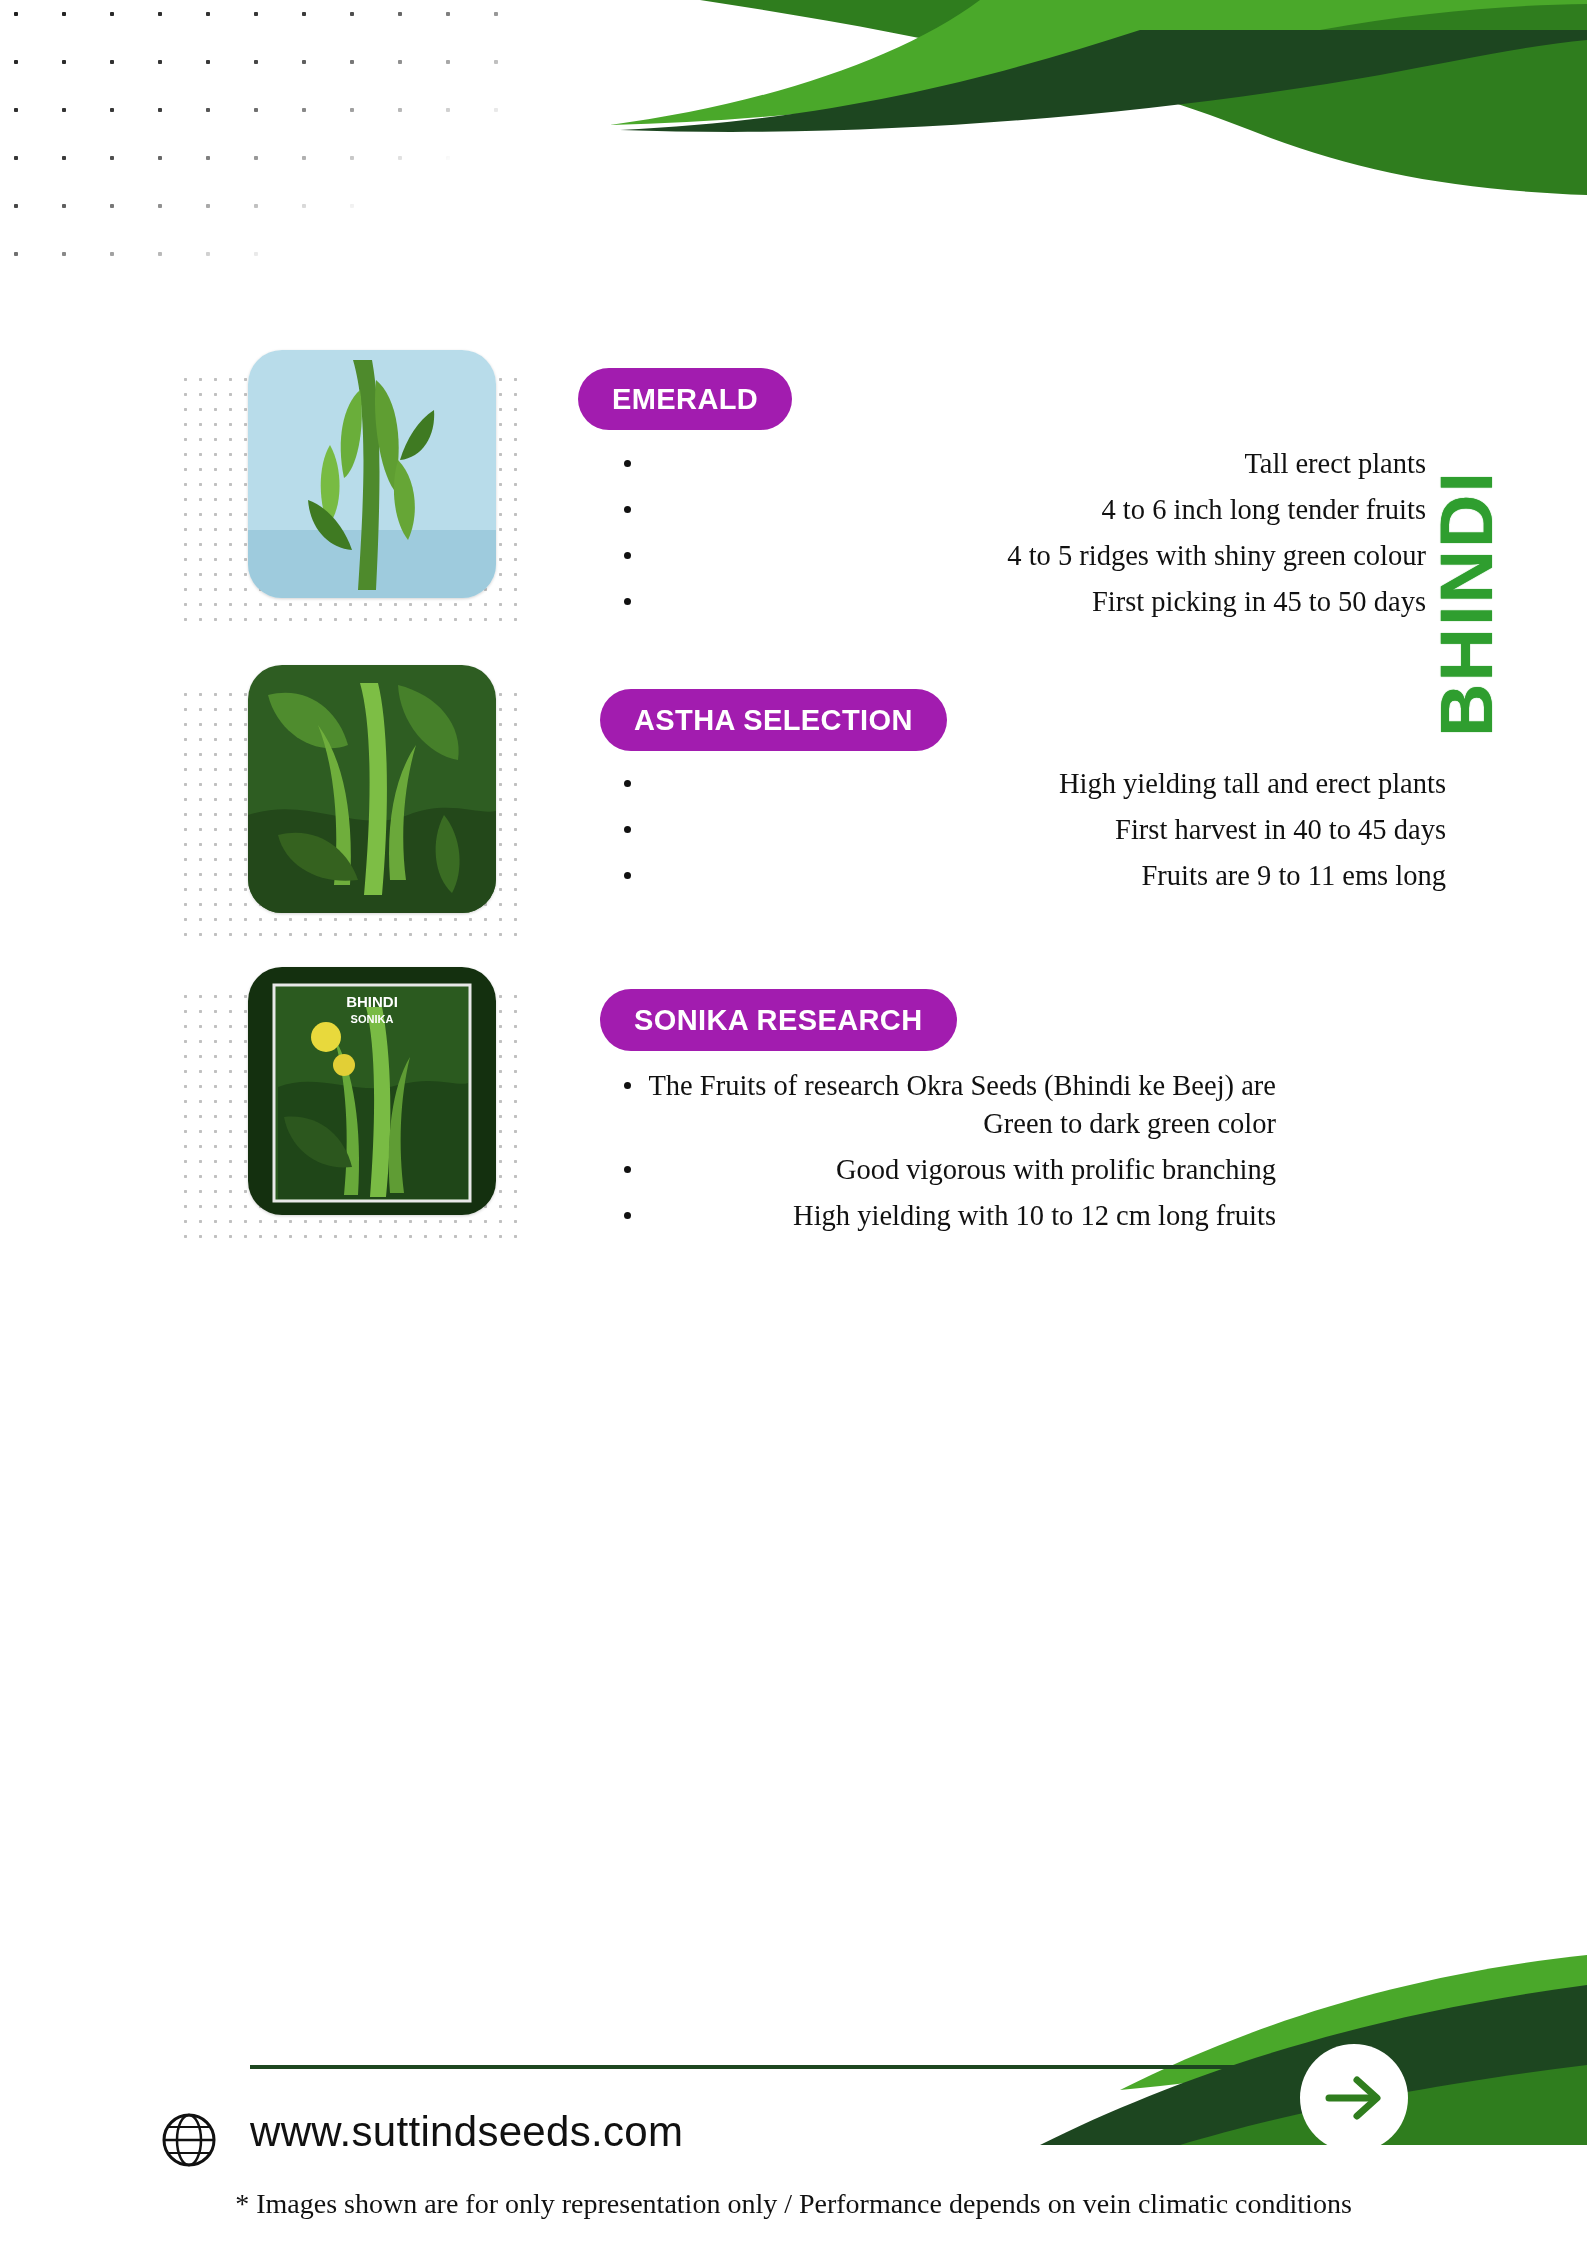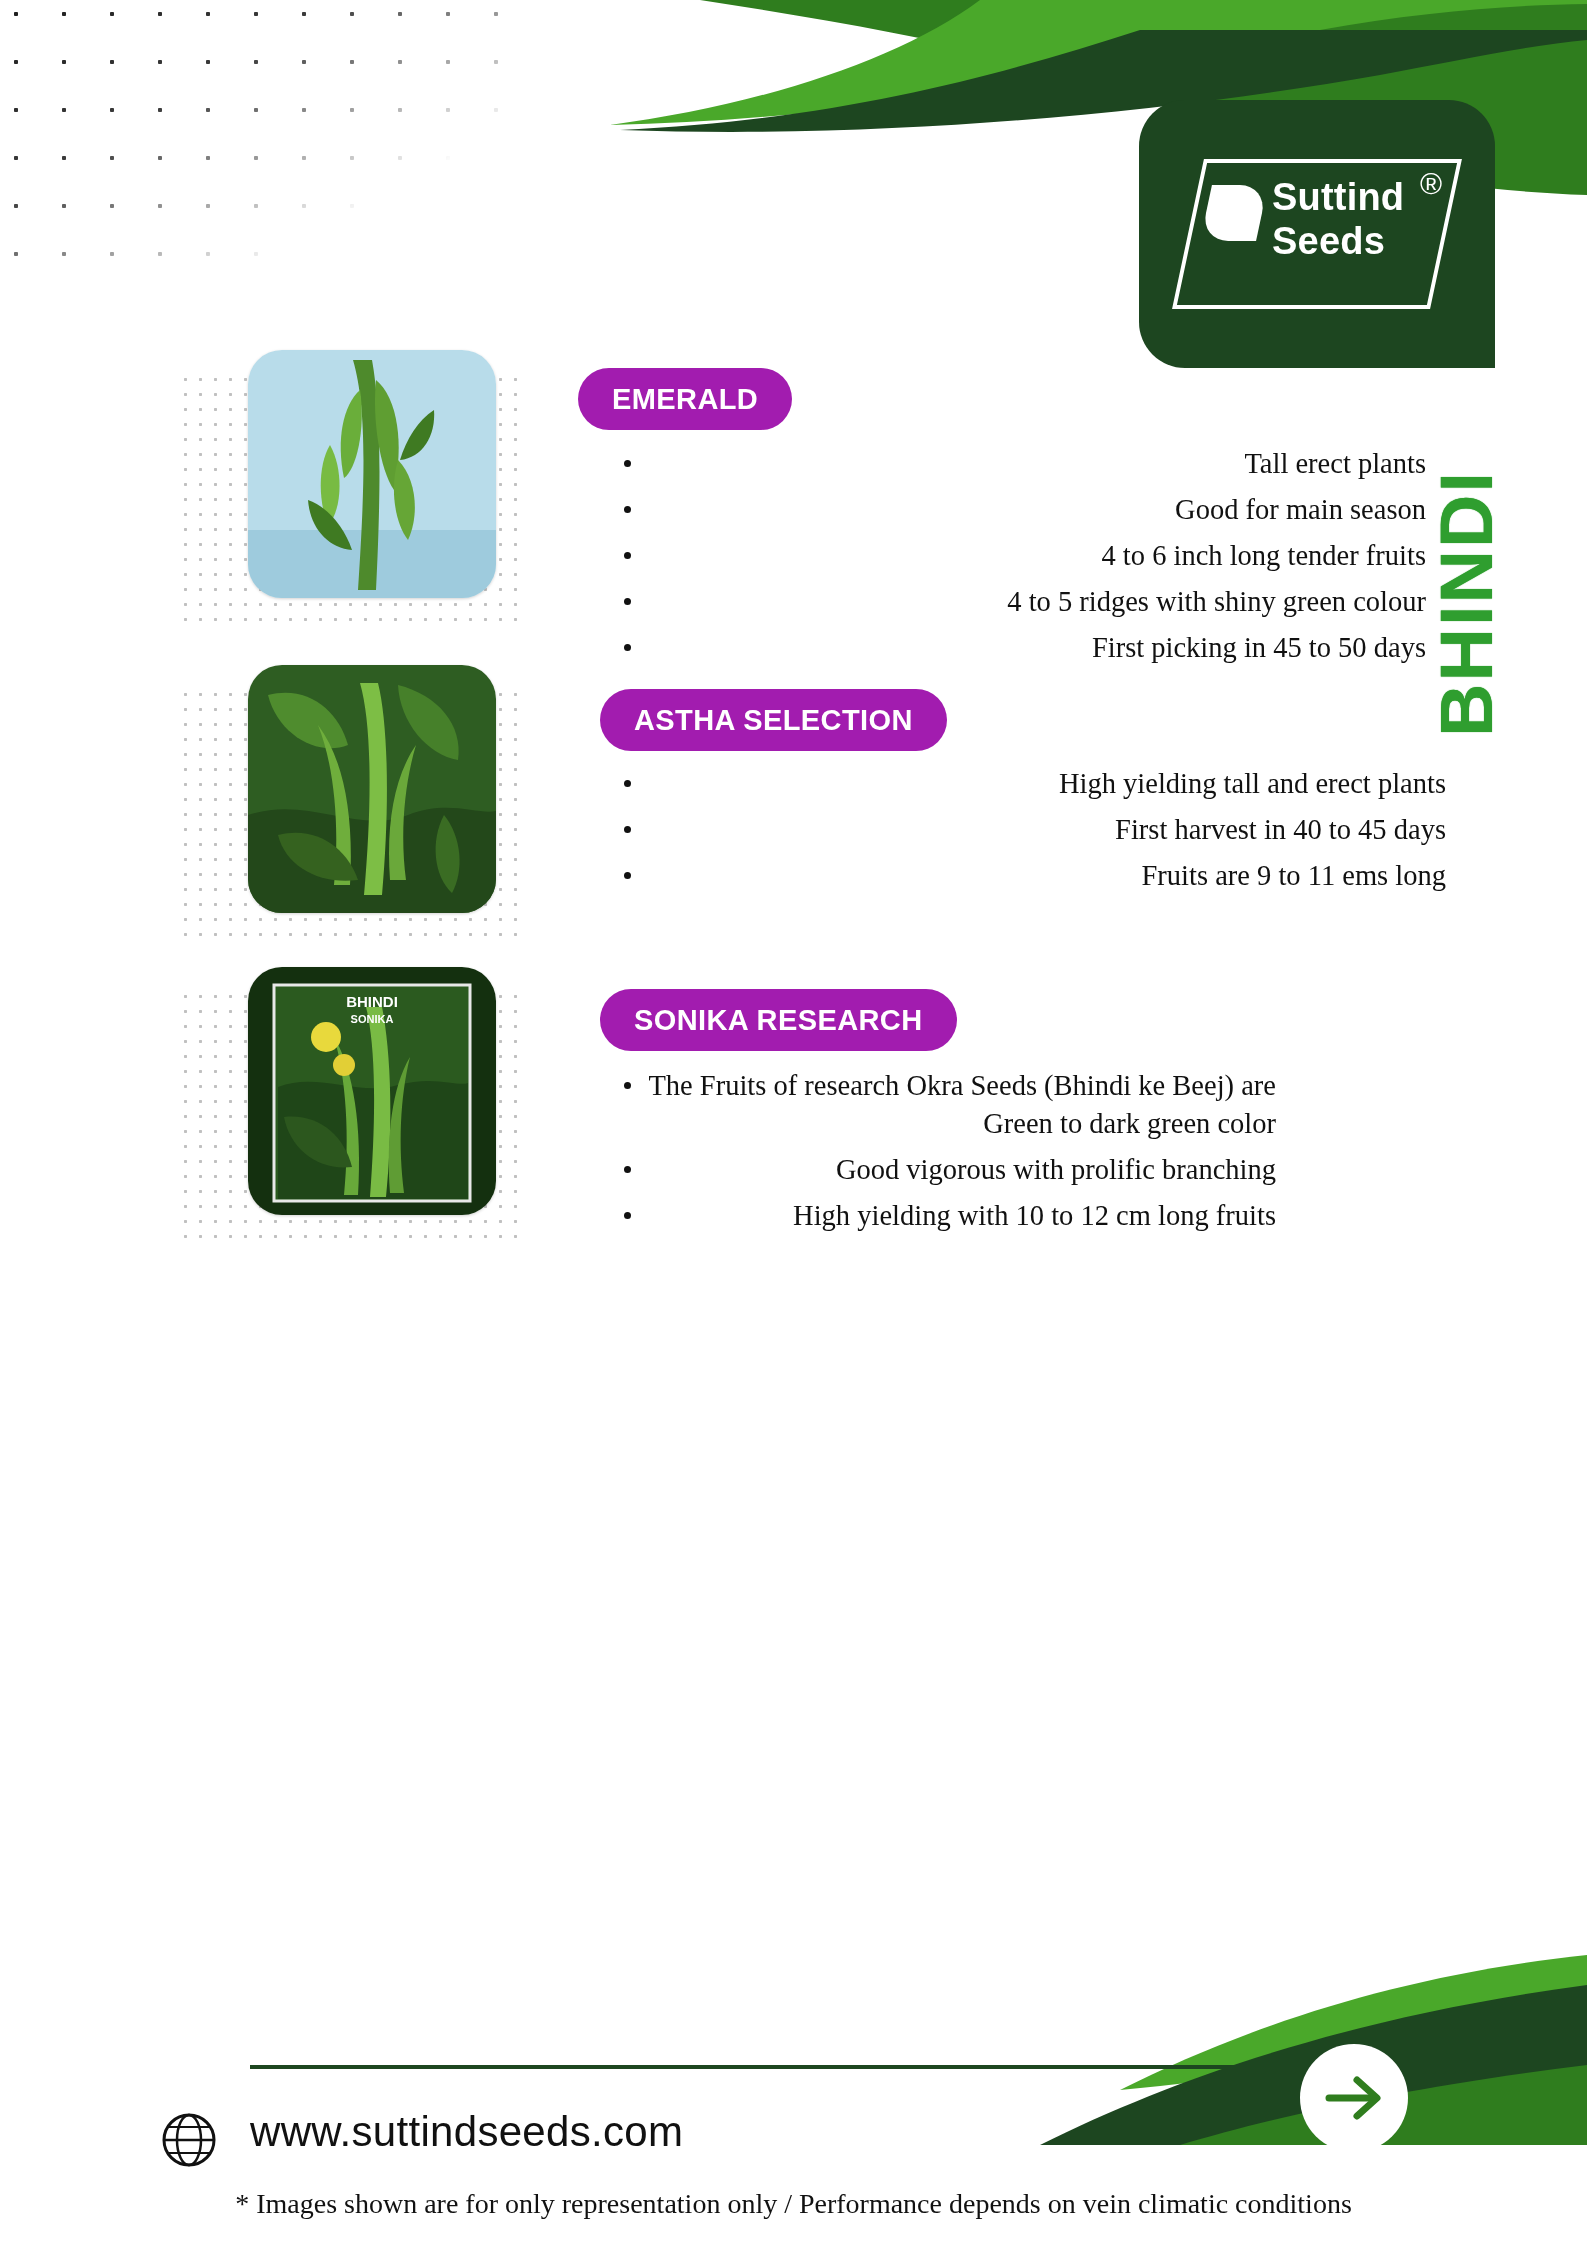--- a/index.html
+++ b/index.html
@@ -261,31 +261,20 @@
   <div class="dot-grid"></div>
 
   <div class="swoosh-wrap">
     <svg width="1587" height="360" viewBox="0 0 1587 360" xmlns="http://www.w3.org/2000/svg">
       <path d="M1587 0 L700 0 C900 30 1100 70 1250 130 C1350 170 1450 190 1587 195 Z" fill="#2f7d1e"></path>
       <path d="M1587 0 L980 0 C900 60 760 105 610 125 C860 120 1130 70 1320 30 C1420 12 1510 5 1587 4 Z" fill="#4aa82a"></path>
       <path d="M1587 30 L1140 30 C1000 75 840 120 620 130 C900 140 1180 110 1380 75 C1460 60 1530 45 1587 40 Z" fill="#1d4620"></path>
     </svg>
   </div>
 
-  <div class="logo-badge">
-    <div class="logo-inner">
-      <div class="logo-parallelogram"></div>
-      <div class="logo-leaf"></div>
-      <div class="logo-text">
-        <div>Suttind</div>
-        <div>Seeds</div>
-      </div>
-      <div class="logo-reg">®</div>
-    </div>
-  </div>
 
   <div class="crop-title">BHINDI</div>
 
   <div class="variety" style="top:350px;">
 
     <div class="thumb-wrap" style="top:0;">
       <div class="dots-behind"></div>
       <div class="thumb">
         <svg width="248" height="248" viewBox="0 0 248 248" xmlns="http://www.w3.org/2000/svg">
           <rect width="248" height="248" fill="#b8dcea"></rect>
@@ -301,21 +290,20 @@
       </div>
     </div>
 
     <div class="pill" style="left:578px; top:18px;">
       <span class="pill-tab"></span>
       <span>EMERALD</span>
     </div>
 
     <ul class="bullets" style="left:610px; top:95px; width:780px;">
       <li>Tall erect plants</li>
-      <li>Good for main season</li>
       <li>4 to 6 inch long tender fruits</li>
       <li>4 to 5 ridges with shiny green colour</li>
       <li>First picking in 45 to 50 days</li>
     </ul>
   </div>
 
   <div class="variety" style="top:665px;">
 
     <div class="thumb-wrap" style="top:0;">
       <div class="dots-behind"></div>

